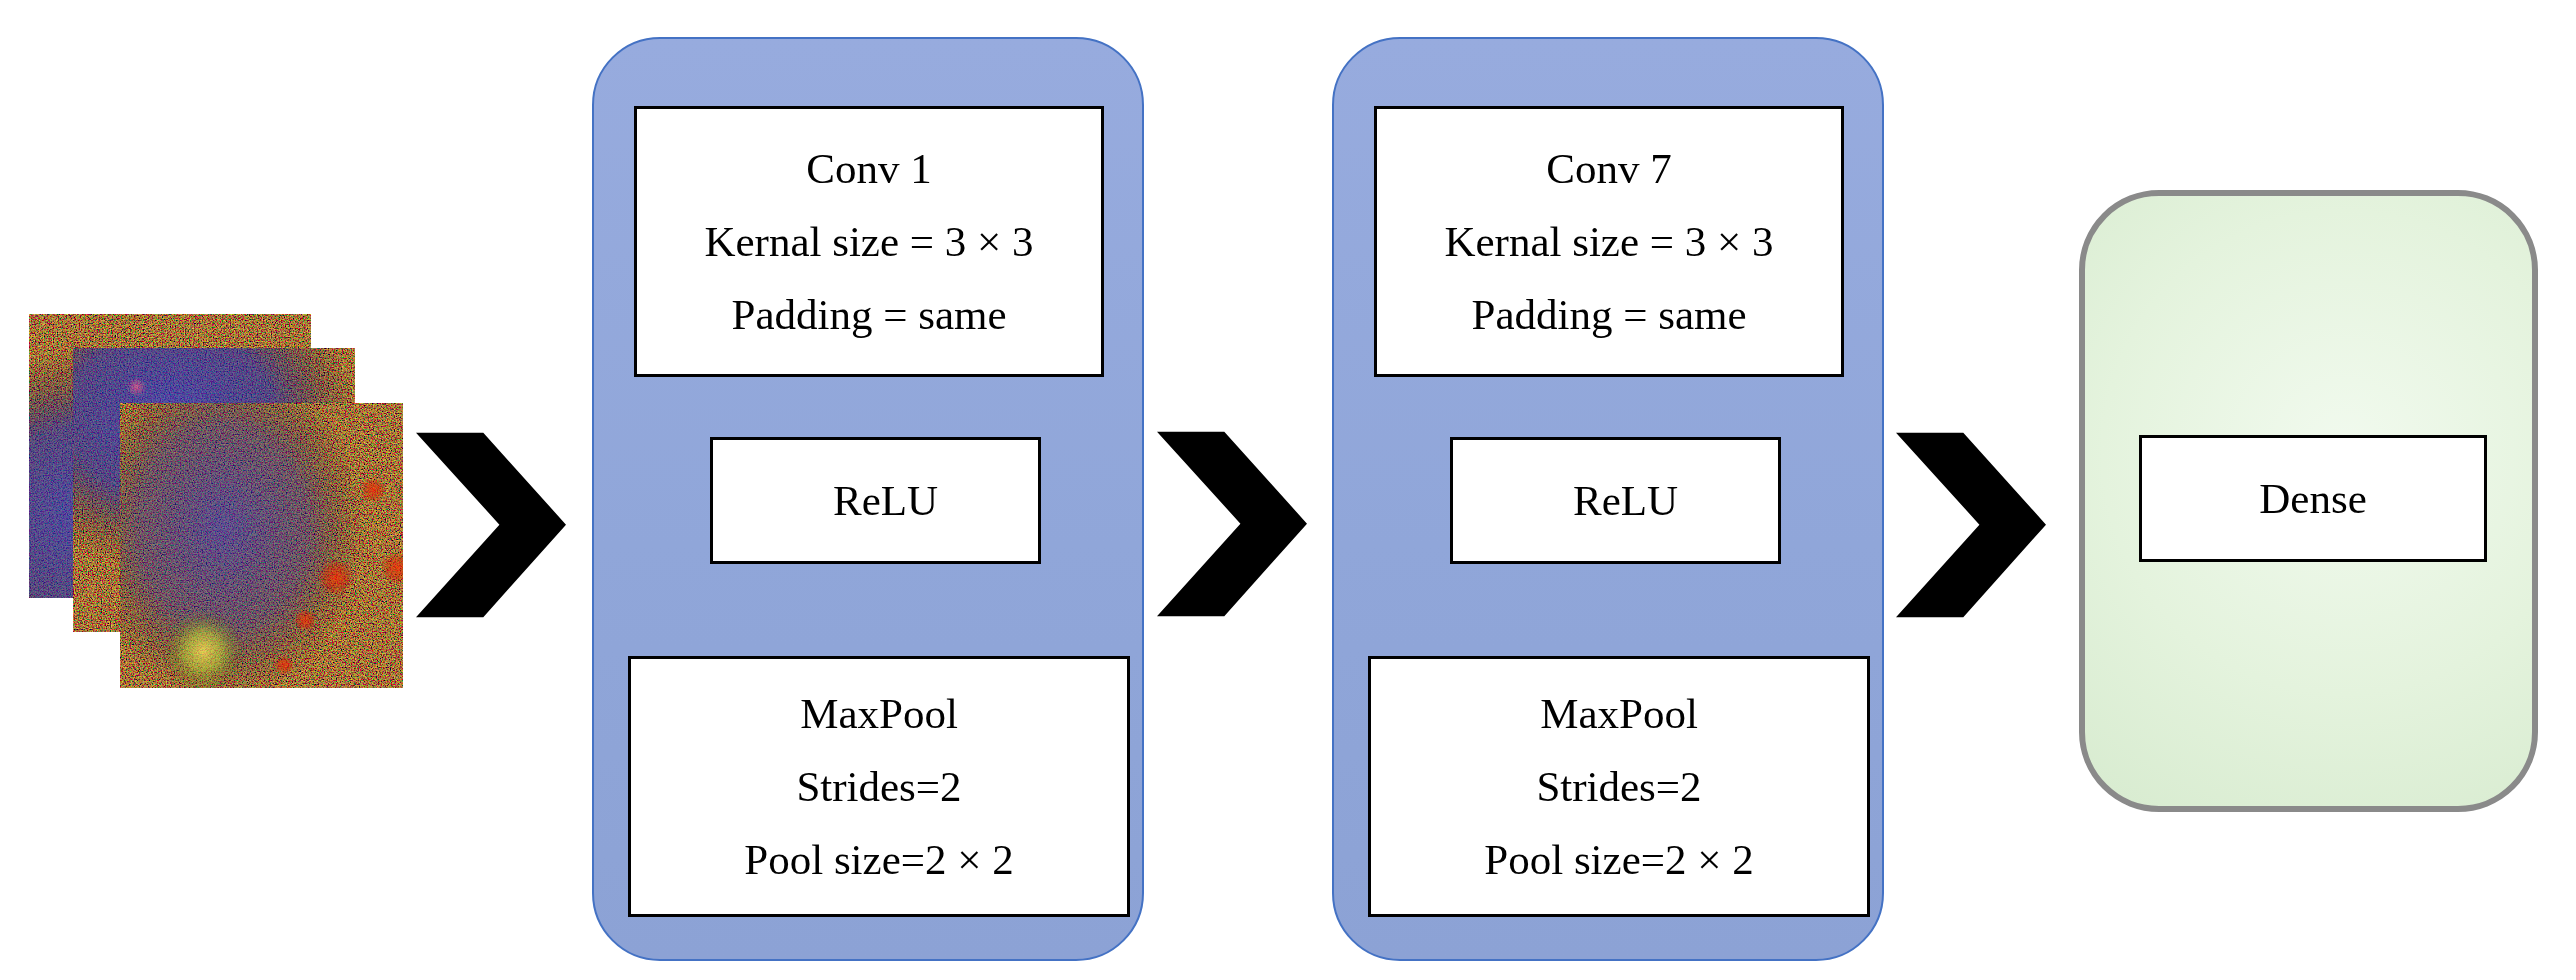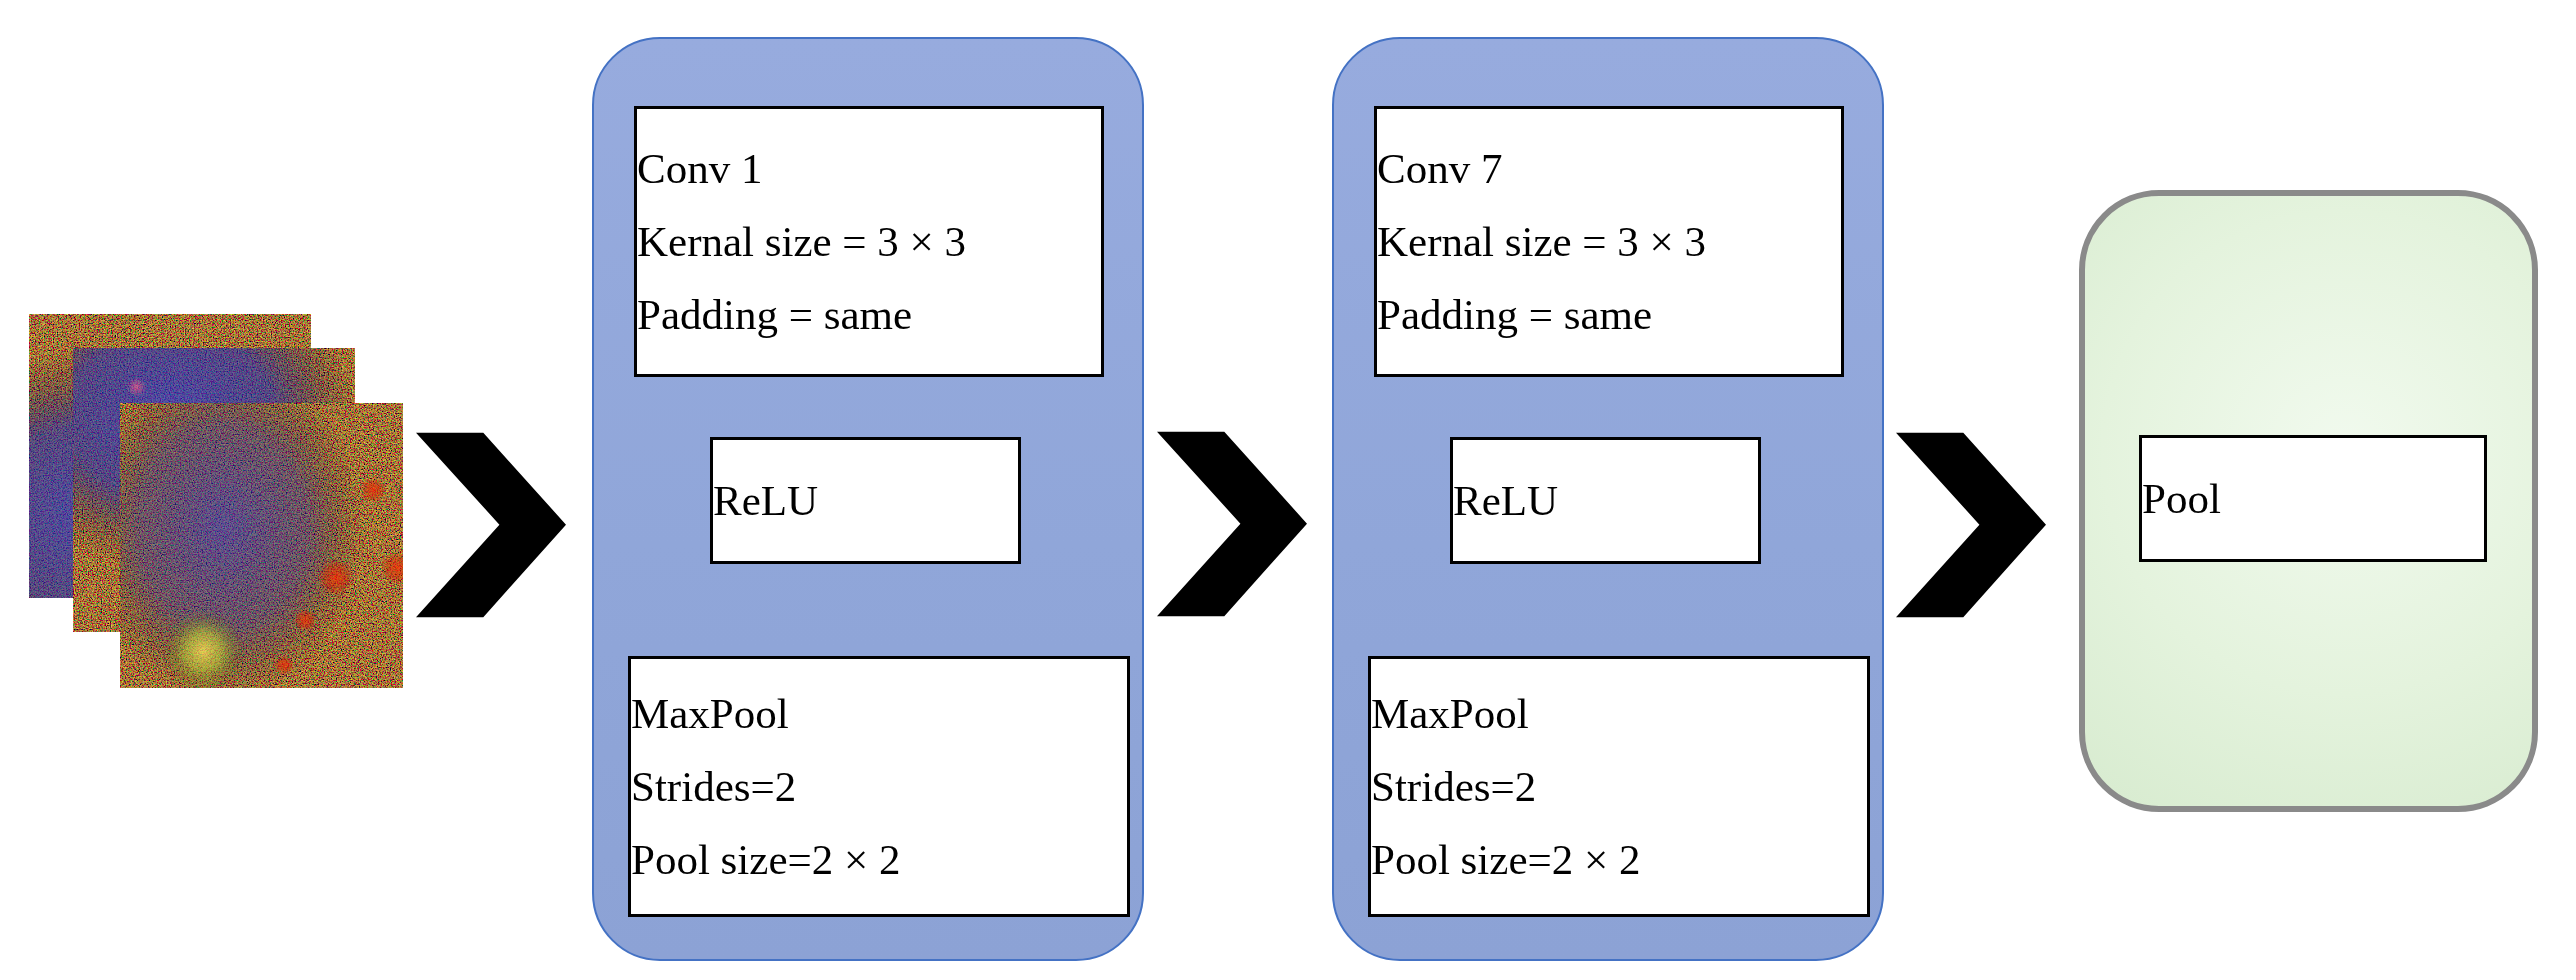--- a/index.html
+++ b/index.html
@@ -28,25 +28,25 @@
     position:absolute;top:37px;width:548px;height:920px;
     background:linear-gradient(180deg,#97abde 0%,#90a6d9 55%,#8ca2d5 100%);
     border:2.9px solid #4472C4;border-radius:68px;
   }
   .conv-container.block-1{left:592px;}
   .conv-container.block-2{left:1332px;}
 
   
   .white-box{
     position:absolute;background:#fff;border:3.6px solid #000;
-    display:flex;flex-direction:column;align-items:flex-start;justify-content:center;
+    display:flex;flex-direction:column;align-items:center;justify-content:center;
     text-align:center;font-size:43px;line-height:1.7;
   }
   .conv-box{left:40px;top:67px;width:464px;height:265px;}
-  .relu-box{left:116px;top:398px;width:305px;height:121px;}
+  .relu-box{left:116px;top:398px;width:305px;height:121px;padding-left:20px;}
   .pool-box{left:34px;top:577px;width:496px;height:255px;margin-top:40px;}
 
   
   .output-container{
     position:absolute;left:2079px;top:190px;width:447px;height:610px;
     background:radial-gradient(circle at 58% 42%, #f1faee 0%, #e4f3dd 55%, #d7ebcf 100%);
     border:6.4px solid #8A8A8A;border-radius:80px;
   }
   .out-box{left:54px;width:342px;}
   .flatten-box{top:62px;height:116px;}
@@ -179,18 +179,18 @@
       <div>Pool size=2 × 2</div>
     </div>
   </section>
 
   <svg class="arrow arrow-3" viewBox="0 0 214 263" aria-hidden="true">
     <polygon points="0,0 96,0 214,131 96,263 0,263 119,131" fill="#000000"></polygon>
   </svg>
 
   <section class="output-container">
     <div class="white-box out-box dense-box">
-      <div>Pool</div>
+      <div>Dense</div>
     </div>
   </section>
 
 </div>
 
 
 </body></html>

